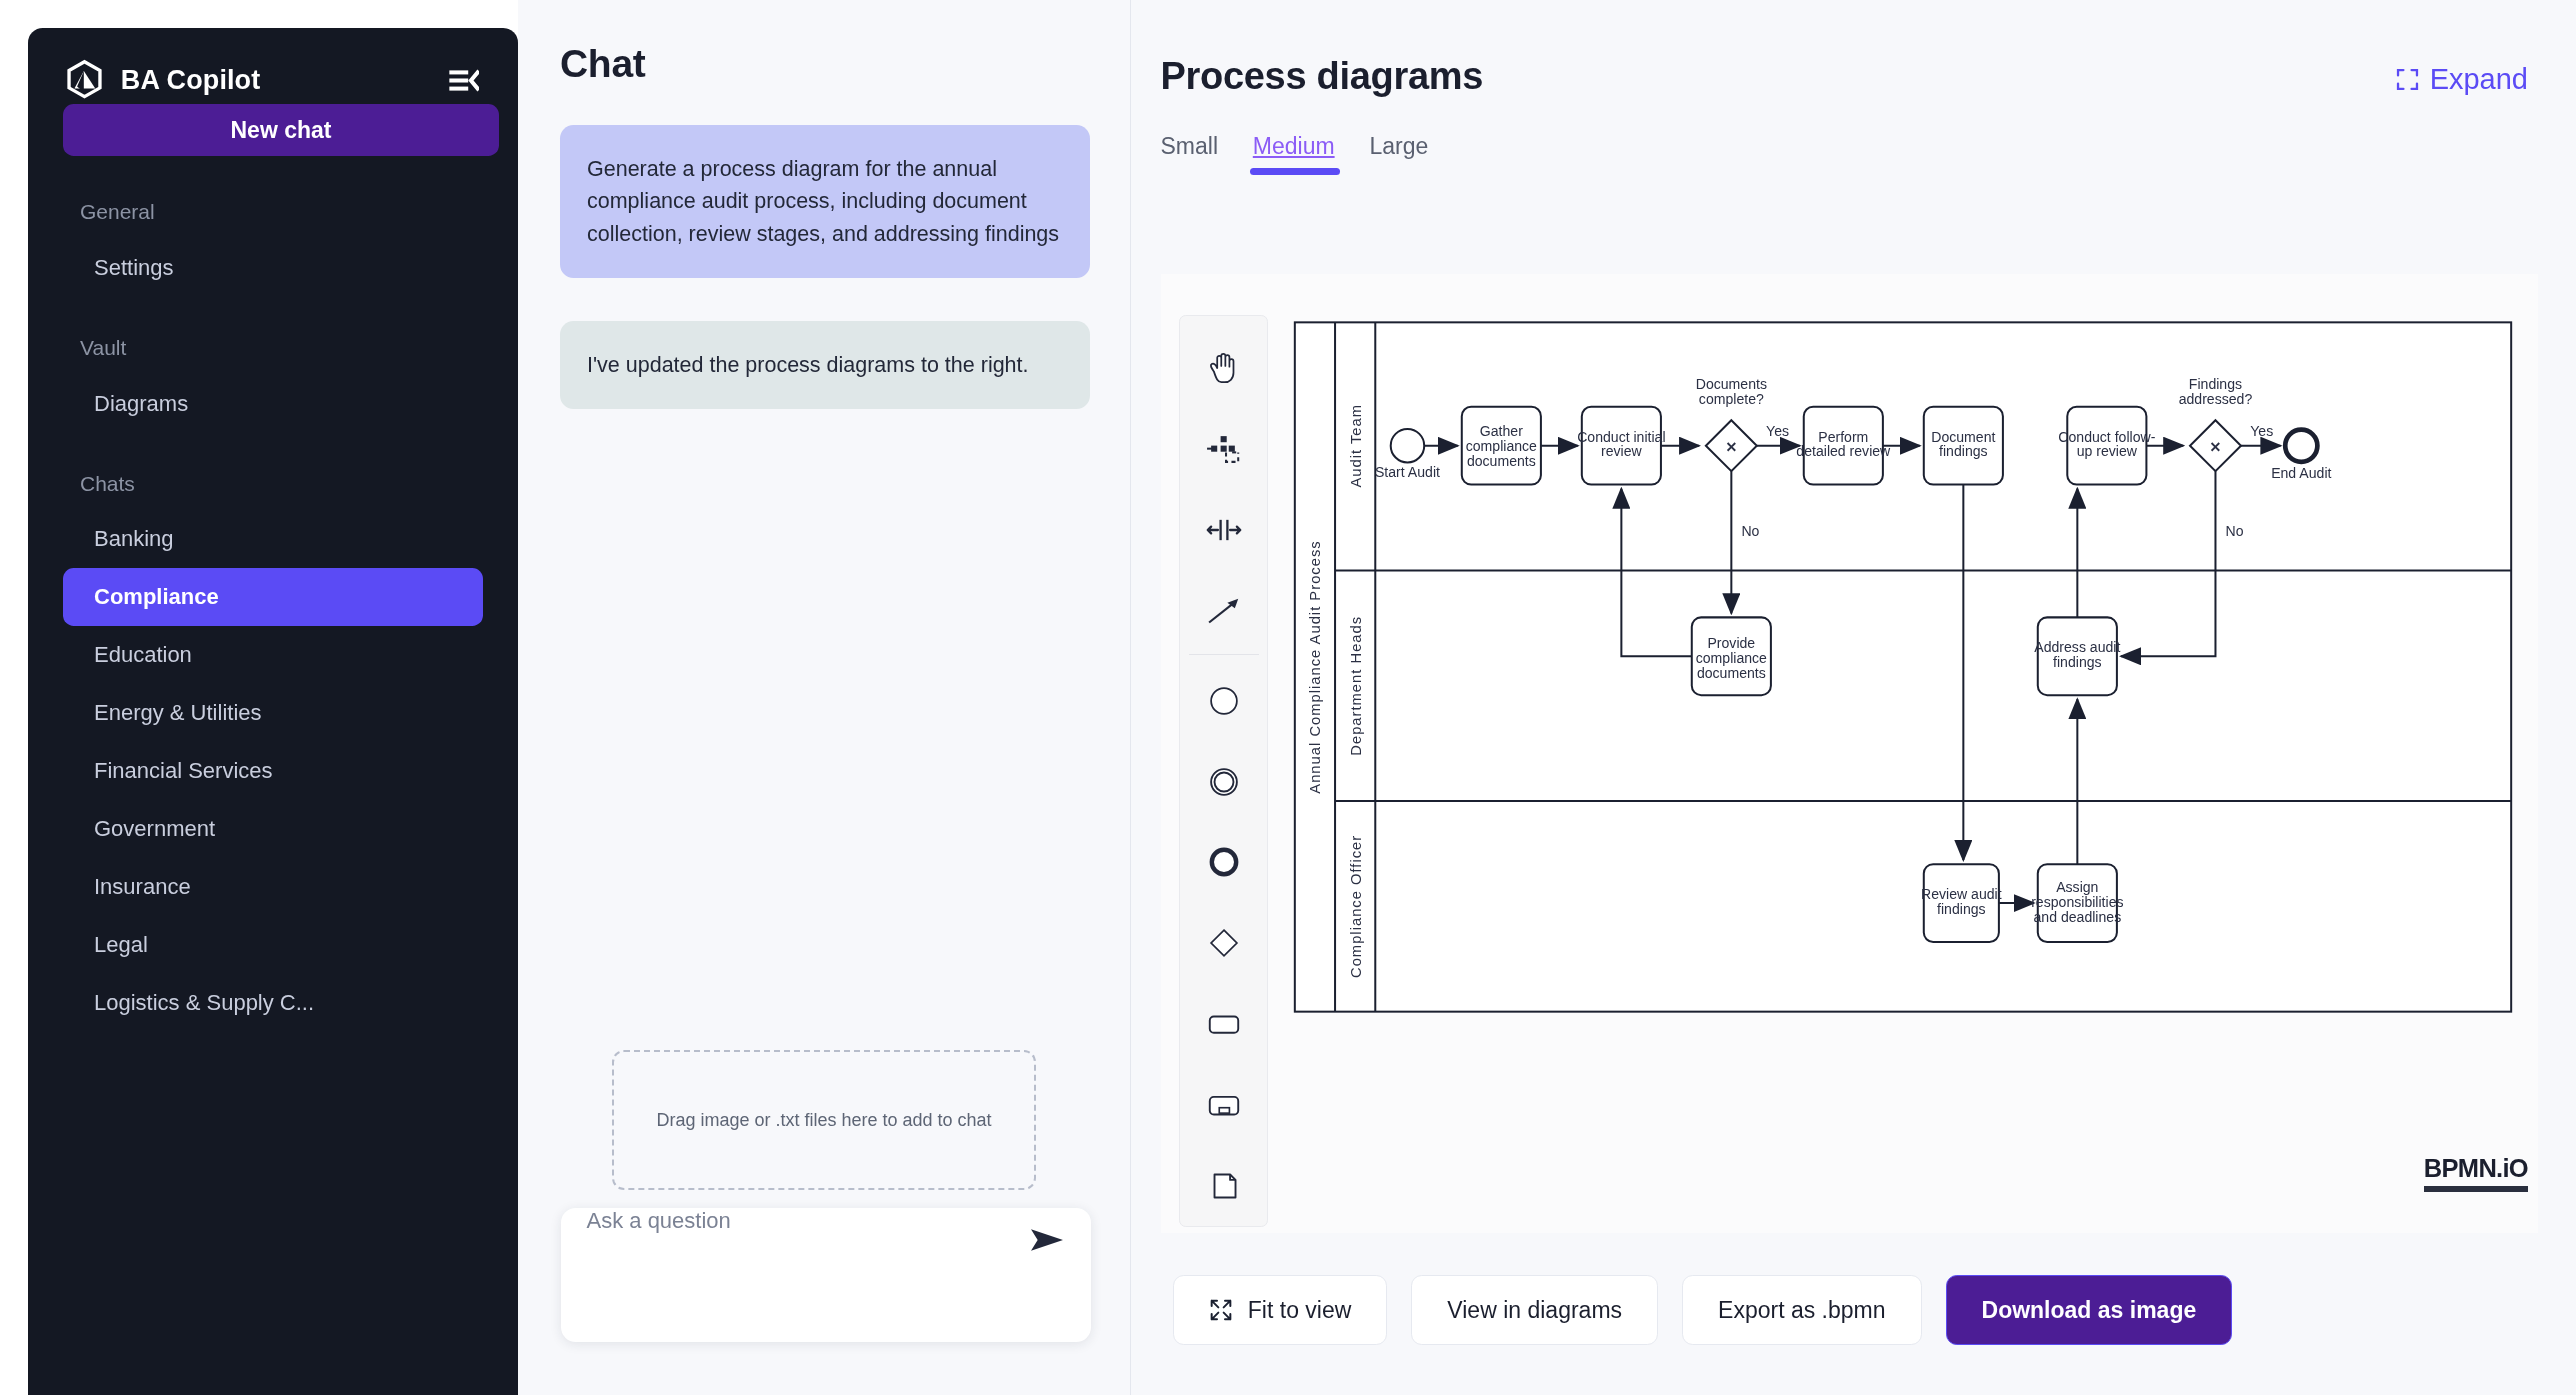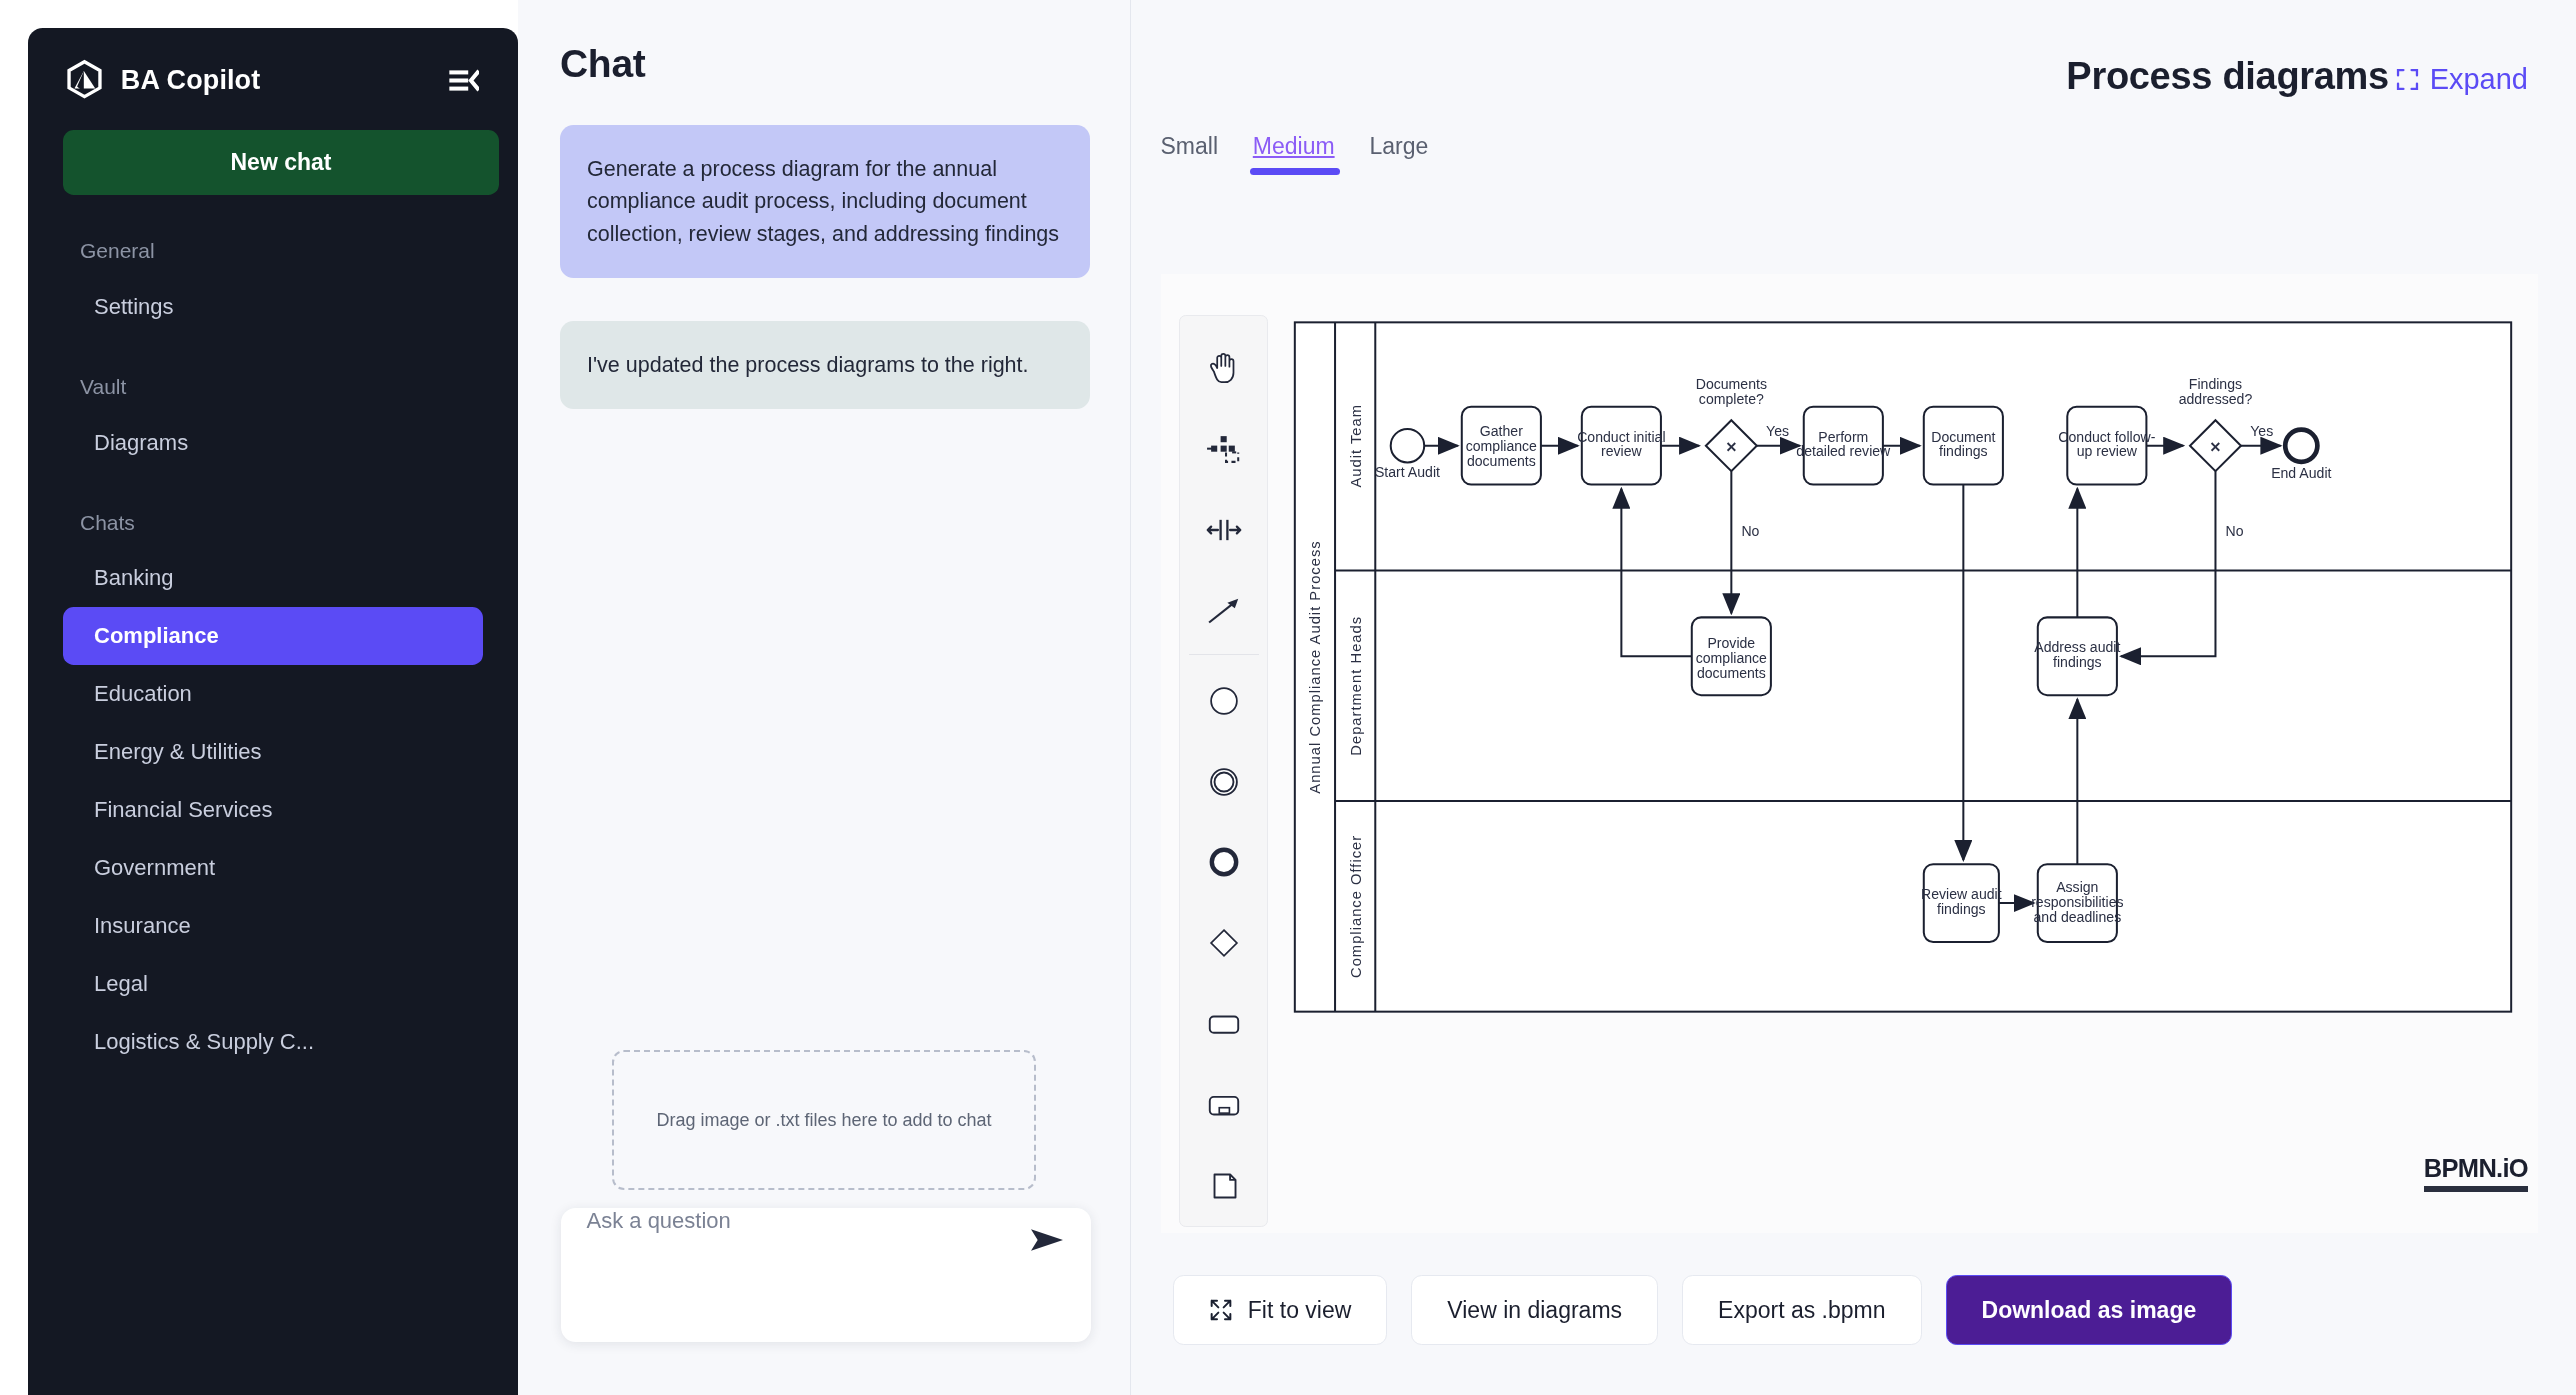--- a/index.html
+++ b/index.html
@@ -20,22 +20,22 @@
     overflow: hidden;
   }
   .sb-head { display:flex; align-items:center; justify-content:space-between;
              padding: 52px 35px 0 35px; height: 42px; }
   .sb-brandwrap { display:flex; align-items:center; gap: 14.8px; }
   .sb-logo { width: 43px; height: 43px; flex:0 0 43px; }
   .sb-title { color:#ffffff; font-size: 27px; font-weight: 700; letter-spacing:0.1px; }
   .sb-collapse { width: 40px; height: 40px; display:flex; align-items:center; justify-content:center; cursor:pointer; }
 
   .newchat {
-    margin: 50px 35px 0 35px; height: 65px; width: 436px;
-    background: #14532d; border:none; border-radius: 10.7px;
+    margin: 24px 35px 0 35px; height: 52px; width: 436px;
+    background: #4c1d95; border:none; border-radius: 10.7px;
     color:#fff; font-size: 23px; font-weight:700;
     font-family:"Liberation Sans", sans-serif; cursor:pointer;
     display:flex; align-items:center; justify-content:center;
   }
   .sb-group { color:#8c93a4; font-size: 21px; font-weight:400;
               margin: 0 0 0 52px; }
   .sb-item { color:#c9cede; font-size: 22px; height: 58px; display:flex; align-items:center;
              margin: 0 35px; padding-left: 31px; border-radius: 10.7px; cursor:pointer; }
   .sb-item.active { background:#5B4BF5; color:#ffffff; font-weight:700; }
 
@@ -58,21 +58,21 @@
     background:#ffffff; border-radius: 14.8px;
     box-shadow: 0 2px 12px rgba(30,35,60,.10);
     display:flex; align-items:flex-start;
   }
   .askbox .ph { padding-left: 25.5px; color:#7b8294; font-size: 22px; flex:1; }
   .send-btn { width: 64px; height: 64px; margin-right: 12px; display:flex; align-items:center; justify-content:center; cursor:pointer; }
 
   
   #right { position:absolute; left:1130px; top:0; width: 1446px; height:1395px;
            background:#f7f8fb; border-left:1.3px solid #e4e7ee; }
-  .rp-head { display:flex; align-items:flex-start; justify-content:flex-end; padding: 55px 48px 0 29.5px; gap: 7px; }
+  .rp-head { display:flex; align-items:flex-start; justify-content:space-between; padding: 55px 48px 0 29.5px; gap: 7px; }
   .rp-title { font-size: 38px; font-weight:700; color:#1b1f2e; letter-spacing:-0.3px; }
   .expand-link { display:flex; align-items:center; gap:10.7px; color:#5B4BF5; font-size:29px; cursor:pointer; margin-top:8px; }
 
   .tabs { display:flex; gap: 0; padding: 35px 0 0 29.5px; }
   .tab { font-size: 23px; color:#5a6070; padding: 0 17.4px 14.8px 17.4px; cursor:pointer; position:relative; }
   .tab:first-child { padding-left: 0; }
   .tab.active { color:#8b5cf6;text-decoration:underline; }
   .tab.active::after { content:""; position:absolute; left: 14.8px; right: 12px; bottom:0; height: 6.7px; background:#5B4BF5; border-radius:4px; }
 
   .diagram-card {

